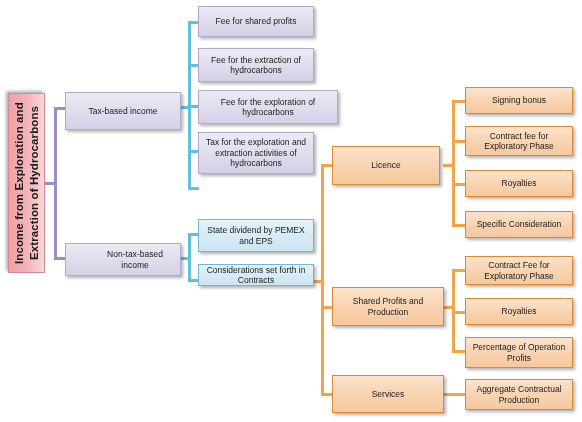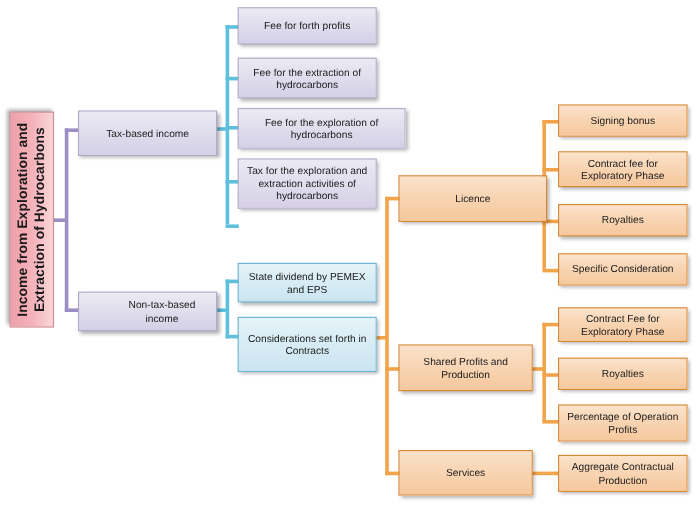--- a/index.html
+++ b/index.html
@@ -100,28 +100,28 @@
   <div class="conn" style="left:452px;top:311px;width:14px;height:3px;background:#f2a44a;"></div>
   <div class="conn" style="left:452px;top:350px;width:14px;height:3px;background:#f2a44a;"></div>
 
   <div class="conn" style="left:443px;top:393px;width:23px;height:3px;background:#f2a44a;"></div>
 
   <div class="node n-root" style="left:8px;top:93px;width:37px;height:180px;">Income from Exploration and Extraction of Hydrocarbons</div>
 
   <div class="node n-lav" style="left:65px;top:92px;width:116px;height:38px;">Tax-based income</div>
   <div class="node n-lav" style="left:65px;top:243px;width:116px;height:33px;padding-left:28px;">Non-tax-based income</div>
 
-  <div class="node n-lav" style="left:198px;top:6px;width:116px;height:31px;">Fee for forth profits</div>
+  <div class="node n-lav" style="left:198px;top:6px;width:116px;height:31px;">Fee for shared profits</div>
   <div class="node n-lav" style="left:198px;top:48px;width:116px;height:34px;">Fee for the extraction of hydrocarbons</div>
   <div class="node n-lav" style="left:198px;top:90px;width:140px;height:34px;">Fee for the exploration of hydrocarbons</div>
   <div class="node n-lav" style="left:198px;top:132px;width:116px;height:42px;">Tax for the exploration and extraction activities of hydrocarbons</div>
   <div class="node n-blue" style="left:198px;top:219px;width:116px;height:33px;">State dividend by PEMEX and EPS</div>
-  <div class="node n-blue" style="left:198px;top:264px;width:116px;height:46px;">Considerations set forth in Contracts</div>
+  <div class="node n-blue" style="left:198px;top:264px;width:116px;height:22px;">Considerations set forth in Contracts</div>
 
-  <div class="node n-orng" style="left:332px;top:146px;width:124px;height:39px;">Licence</div>
+  <div class="node n-orng" style="left:332px;top:146px;width:108px;height:39px;">Licence</div>
   <div class="node n-orng" style="left:332px;top:287px;width:112px;height:39px;">Shared Profits and Production</div>
   <div class="node n-orng" style="left:332px;top:375px;width:112px;height:38px;">Services</div>
 
   <div class="node n-orng" style="left:465px;top:87px;width:108px;height:27px;">Signing bonus</div>
   <div class="node n-orng" style="left:465px;top:126px;width:108px;height:30px;">Contract fee for Exploratory Phase</div>
   <div class="node n-orng" style="left:465px;top:170px;width:108px;height:27px;">Royalties</div>
   <div class="node n-orng" style="left:465px;top:211px;width:108px;height:27px;">Specific Consideration</div>
   <div class="node n-orng" style="left:465px;top:256px;width:108px;height:29px;">Contract Fee for Exploratory Phase</div>
   <div class="node n-orng" style="left:465px;top:298px;width:108px;height:27px;">Royalties</div>
   <div class="node n-orng" style="left:465px;top:337px;width:108px;height:31px;">Percentage of Operation Profits</div>

